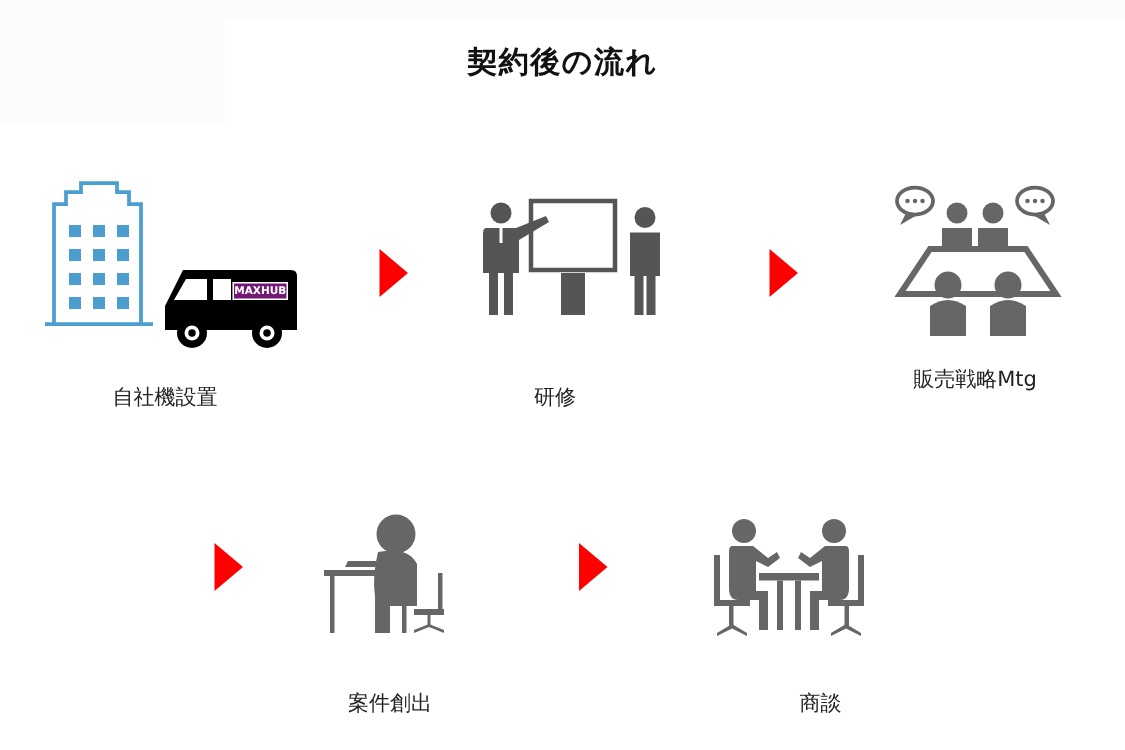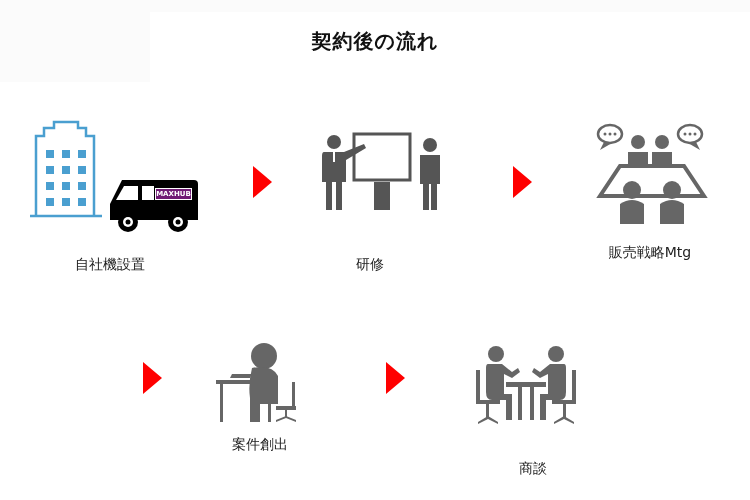--- a/index.html
+++ b/index.html
@@ -112,21 +112,21 @@
       <rect x="4" y="44" width="58" height="4"></rect>
       <rect x="8" y="48" width="3" height="38"></rect>
       <rect x="56" y="48" width="3" height="38"></rect>
       <rect x="64" y="70" width="20" height="4"></rect>
       <rect x="80" y="46" width="3" height="26"></rect>
       <rect x="73" y="74" width="2" height="8"></rect>
       <path d="M64 84 L74 80 L84 84 L84 86 L74 82 L64 86 Z"></path>
     </g>
   </svg>
 </div>
-<div class="label" style="left:180px;top:436px;">案件創出</div>
+<div class="label" style="left:180px;top:460px;">案件創出</div>
 
 <div class="arrow" style="left:386px;top:362px;"></div>
 
 <div class="icon" style="left:474px;top:344px;width:104px;height:80px;">
   <svg width="104" height="80" viewBox="0 0 104 80">
     <g fill="#666">
       <circle cx="22" cy="10" r="8"></circle>
       <path d="M14 20 H28 L38 28 L44 24 L46 28 L38 34 L30 30 V50 H38 V76 H32 V56 H18 Q12 56 12 48 V24 Q12 20 14 20 Z"></path>
       <rect x="2" y="26" width="4" height="34"></rect>
       <rect x="2" y="56" width="24" height="4"></rect>
@@ -137,13 +137,13 @@
       <rect x="98" y="26" width="4" height="34"></rect>
       <rect x="78" y="56" width="24" height="4"></rect>
       <rect x="89" y="60" width="3" height="14"></rect>
       <path d="M80 78 L90 72 L100 78 L100 80 L90 75 L80 80 Z"></path>
       <rect x="32" y="38" width="40" height="5"></rect>
       <rect x="44" y="43" width="4" height="33"></rect>
       <rect x="56" y="43" width="4" height="33"></rect>
     </g>
   </svg>
 </div>
-<div class="label" style="left:453px;top:460px;">商談</div>
+<div class="label" style="left:467px;top:460px;">商談</div>
 
 </body></html>

